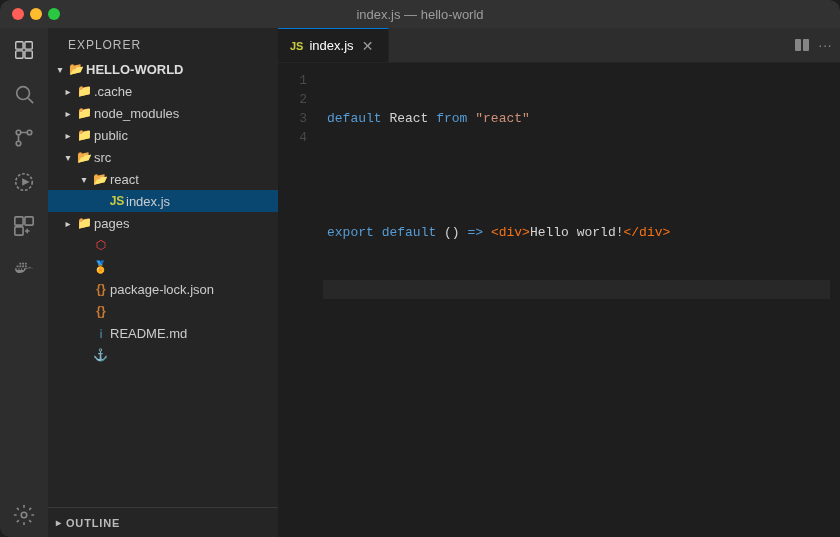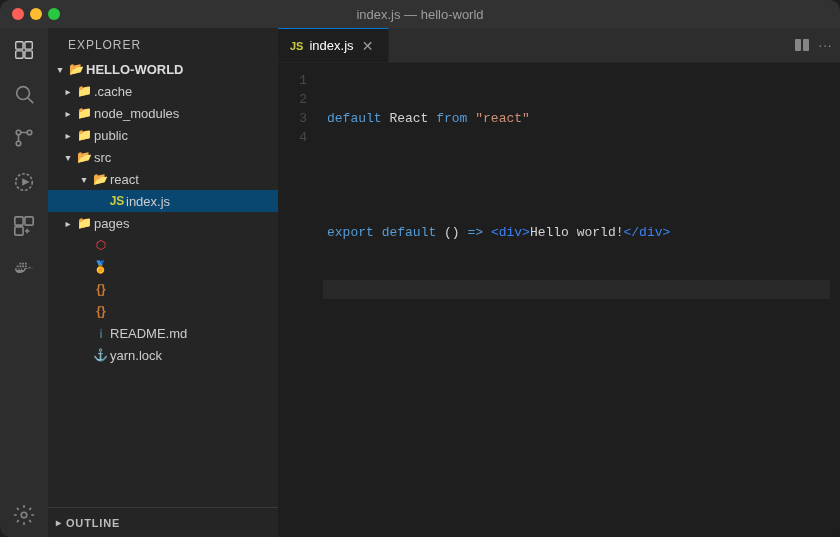--- a/index.html
+++ b/index.html
@@ -240,21 +240,21 @@
     .code-line {
       height: 19px;
       padding-left: 4px;
     }
     .code-line.active-line {
       background: #282828;
     }
     
     .kw { color: #569cd6; }
     .str { color: #ce9178; }
-    .tag { color: #3b82f6; }
+    .tag { color: #f97316; }
     .plain { color: #d4d4d4; }
     .arrow { color: #569cd6; }
 
     
     .editor-scrollbar {
       width: 10px;
       background: #1e1e1e;
     }
 
     
@@ -400,37 +400,37 @@
       </div>
 
       <div class="tree-item" style="padding-left: 28px;">
         <span class="chevron" style="width:16px;"></span>
         <span class="file-icon license-icon">🏅</span>
       </div>
 
       <div class="tree-item" style="padding-left: 28px;">
         <span class="chevron" style="width:16px;"></span>
         <span class="file-icon json-icon">{}</span>
+        <span class="item-label">package-lock.json</span>
       </div>
 
       <div class="tree-item" style="padding-left: 28px;">
         <span class="chevron" style="width:16px;"></span>
         <span class="file-icon json-icon">{}</span>
       </div>
 
       <div class="tree-item" style="padding-left: 28px;">
         <span class="chevron" style="width:16px;"></span>
         <span class="file-icon info-icon">ℹ</span>
         <span class="item-label">README.md</span>
       </div>
 
       <div class="tree-item" style="padding-left: 28px;">
         <span class="chevron" style="width:16px;"></span>
         <span class="file-icon yarn-icon">⚓</span>
-        <span class="item-label">yarn.lock</span>
       </div>
     </div>
 
     <div class="outline-section">
       <span class="chevron" style="font-size:10px;">▸</span>
       <span>OUTLINE</span>
     </div>
   </div>
 
   <div class="editor-area">

